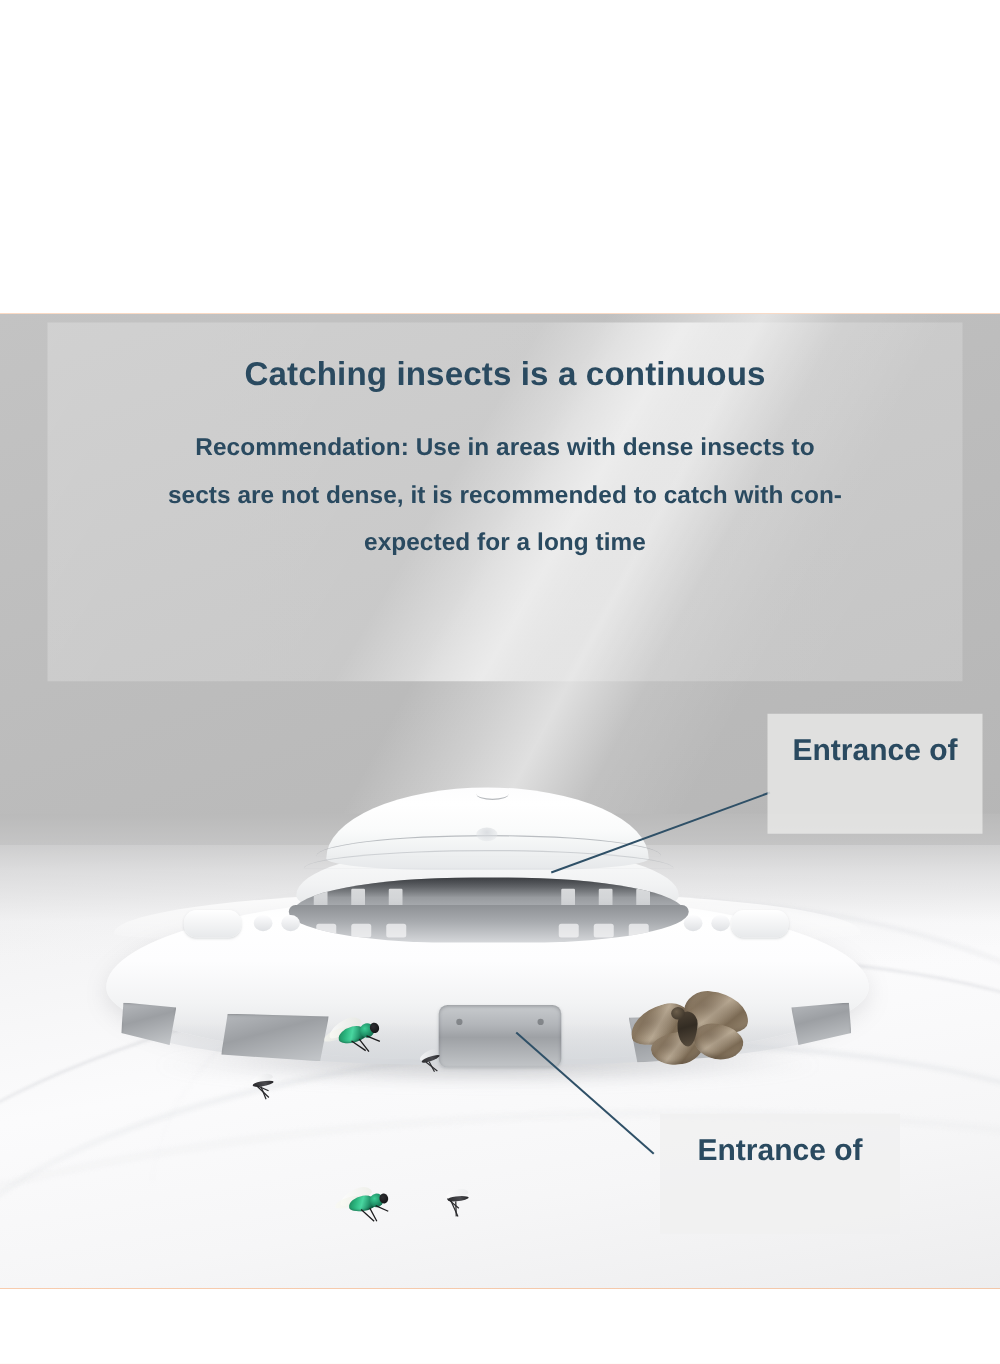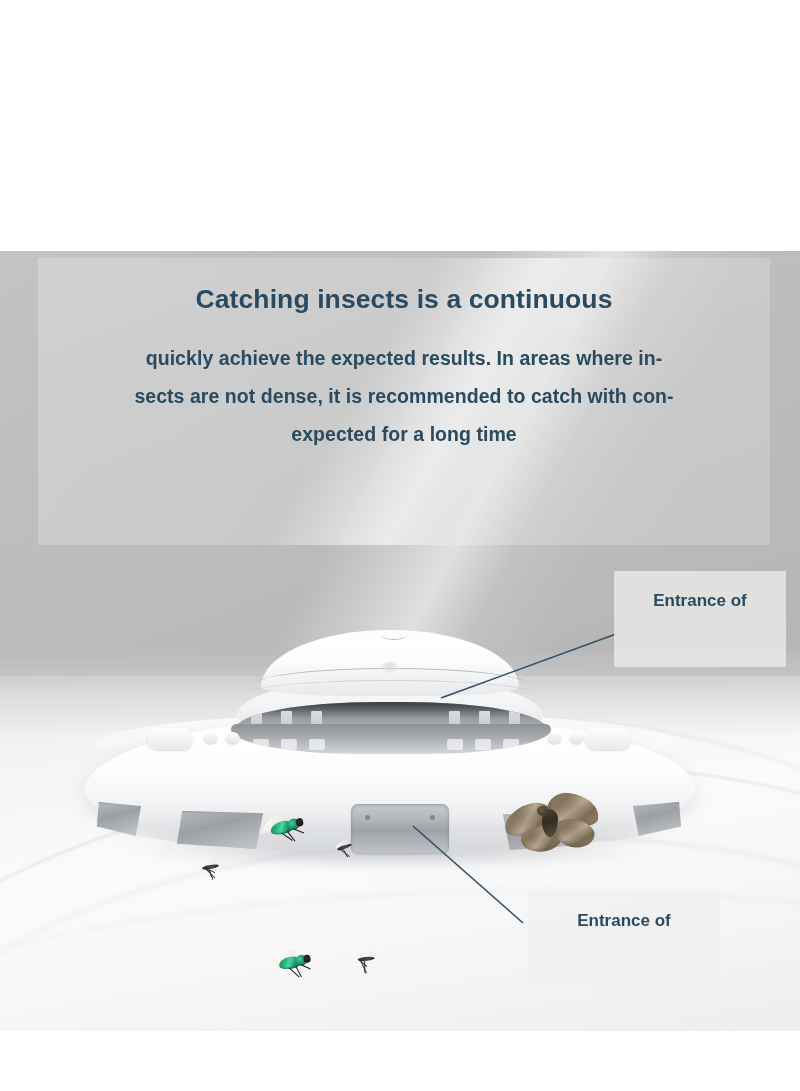--- a/index.html
+++ b/index.html
@@ -332,21 +332,21 @@
     width: 530px; height: 26px;
     background: radial-gradient(ellipse at 50% 40%, rgba(150,154,160,0.38), rgba(150,154,160,0) 72%);
     filter: blur(5px);
   }
 
   
   .callout {
     position: absolute;
     background: rgba(233,233,232,0.82);
     color: #2a4a60;
-    font-size: 17px;
+    font-size: 24px;
     font-weight: bold;
     line-height: 36px;
     text-align: center;
     box-sizing: border-box;
     padding: 12px 12px;
   }
   .callout .co-line { display: block; white-space: nowrap; }
   #callout-flying {
     left: 614px; top: 320px;
     width: 172px; height: 96px;
@@ -484,21 +484,21 @@
     <div class="sweep sweep-1"></div>
     <div class="sweep sweep-2"></div>
     <div class="sweep sweep-3"></div>
     <div class="sweep sweep-4"></div>
 
     <div id="copy-panel">
       <div class="headline">
         <span class="hl-line">Catching insects is a continuous</span>
       </div>
       <div class="body-copy">
-        <span class="bc-line">quickly achieve the expected results. In areas where in-</span>
+        <span class="bc-line">Recommendation: Use in areas with dense insects to</span>
         <span class="bc-line">sects are not dense, it is recommended to catch with con-</span>
         <span class="bc-line">expected for a long time</span>
       </div>
     </div>
 
     <div id="device">
       <div class="dev-shadow"></div>
 
       <div class="dev-flange"></div>
       <div class="dev-flange-top"></div>

